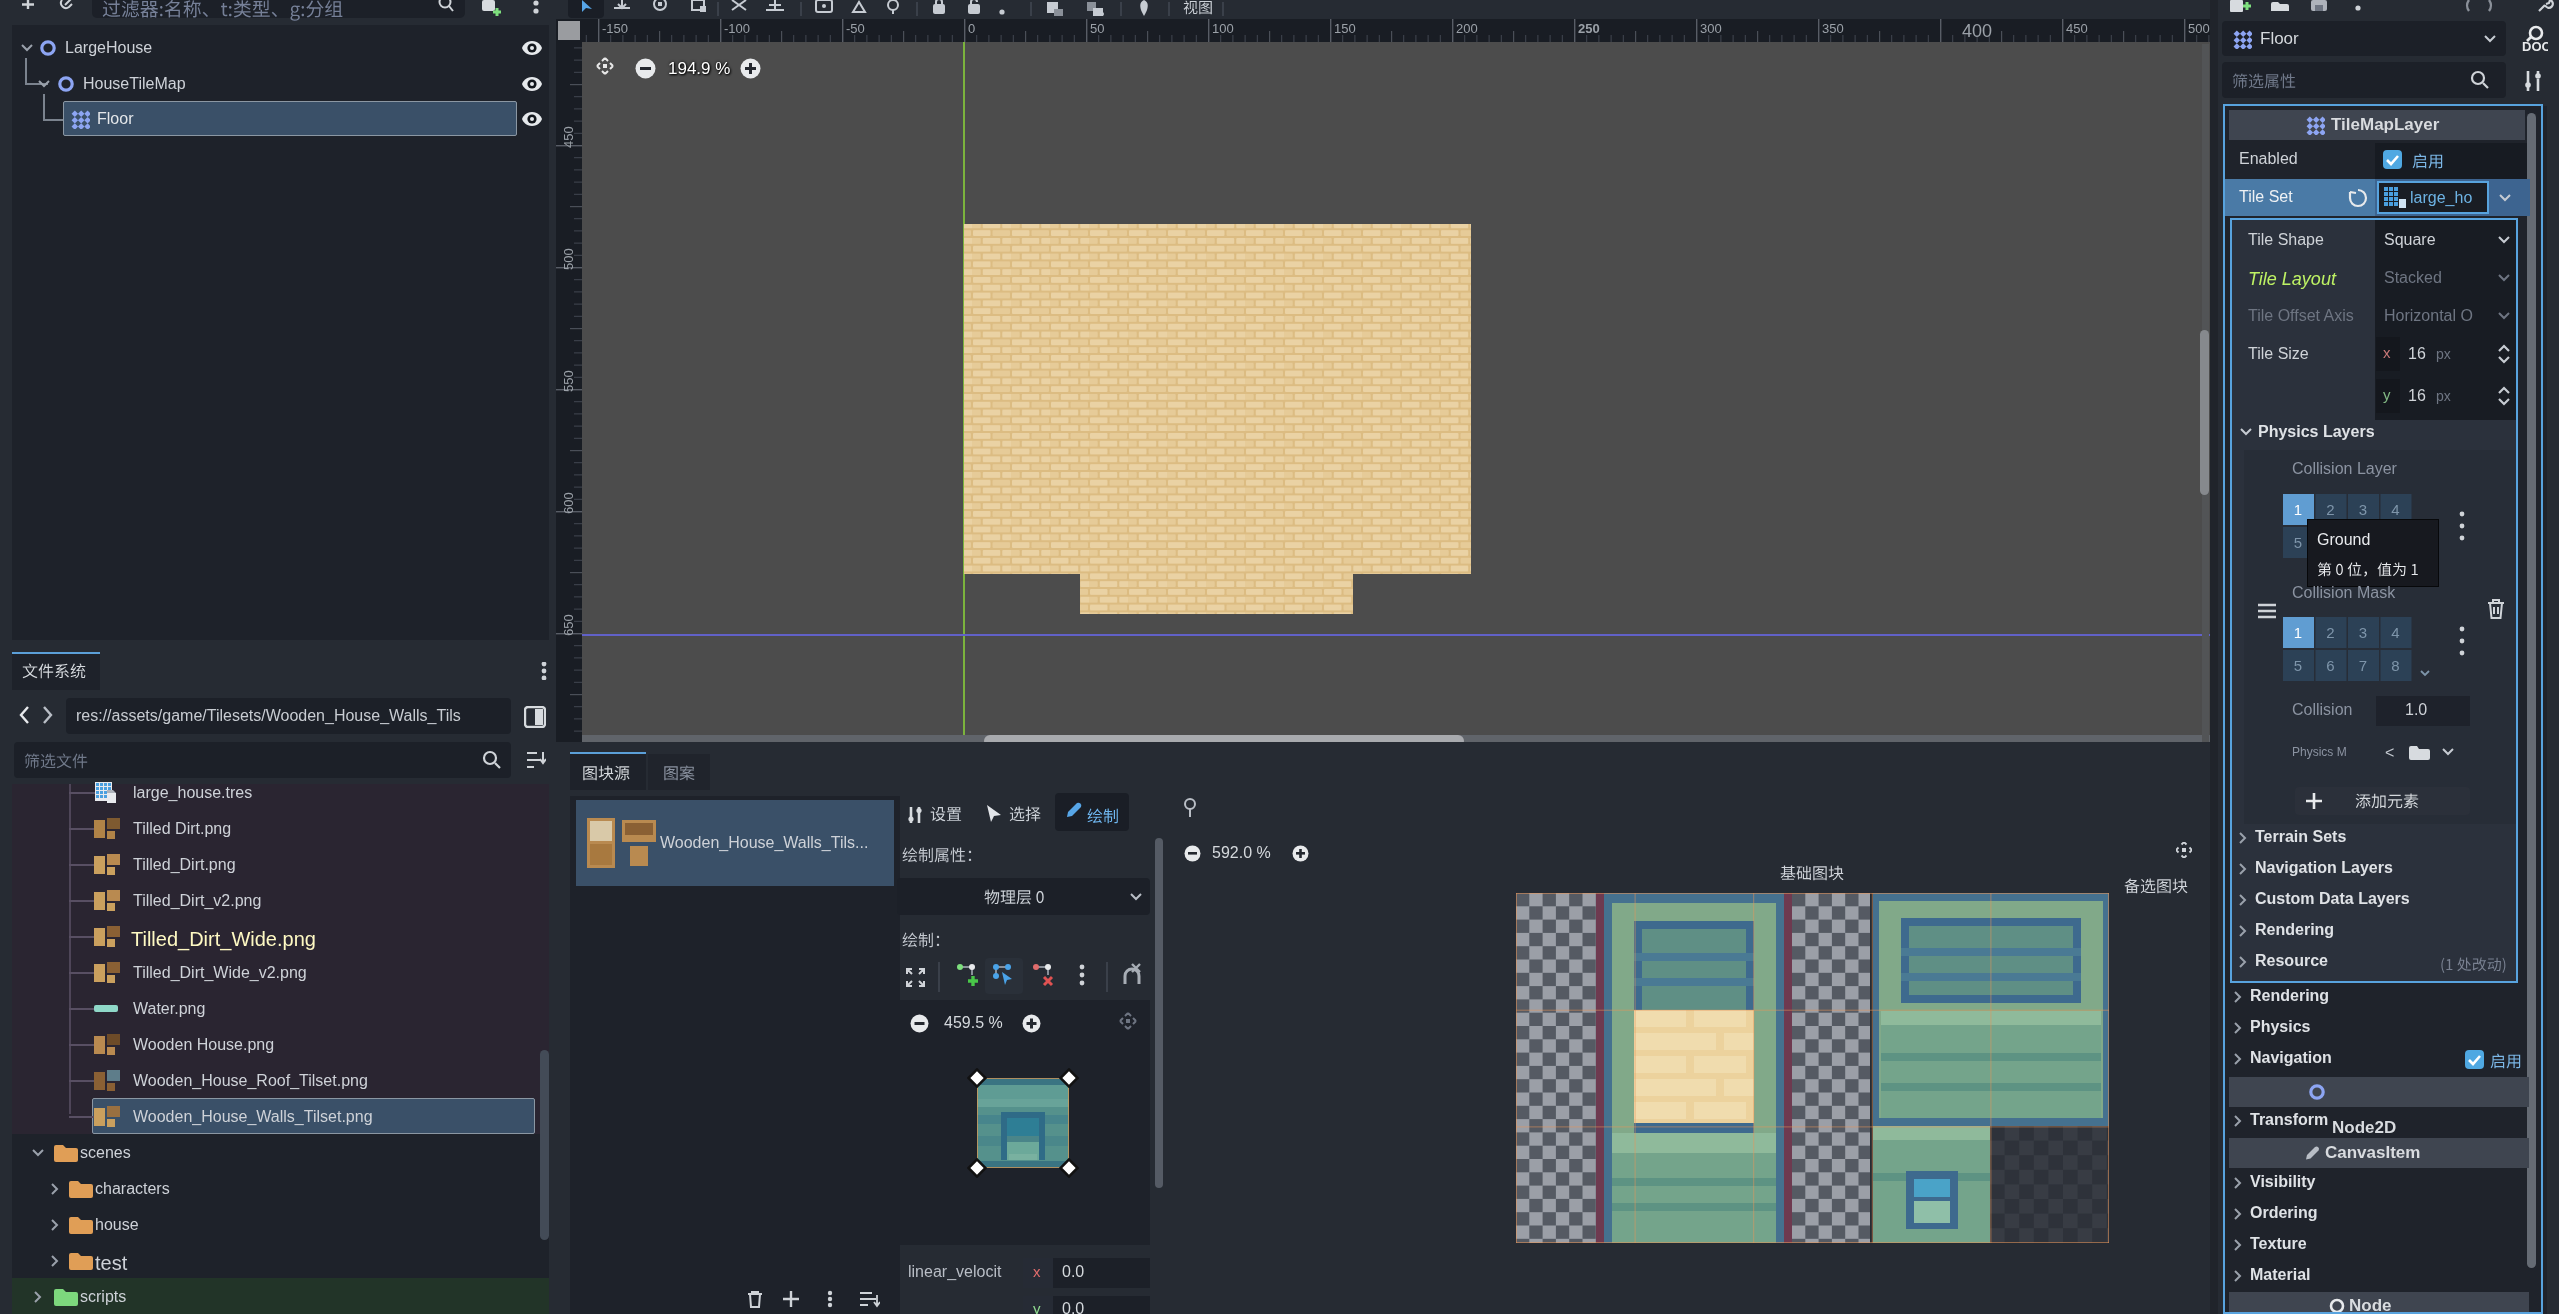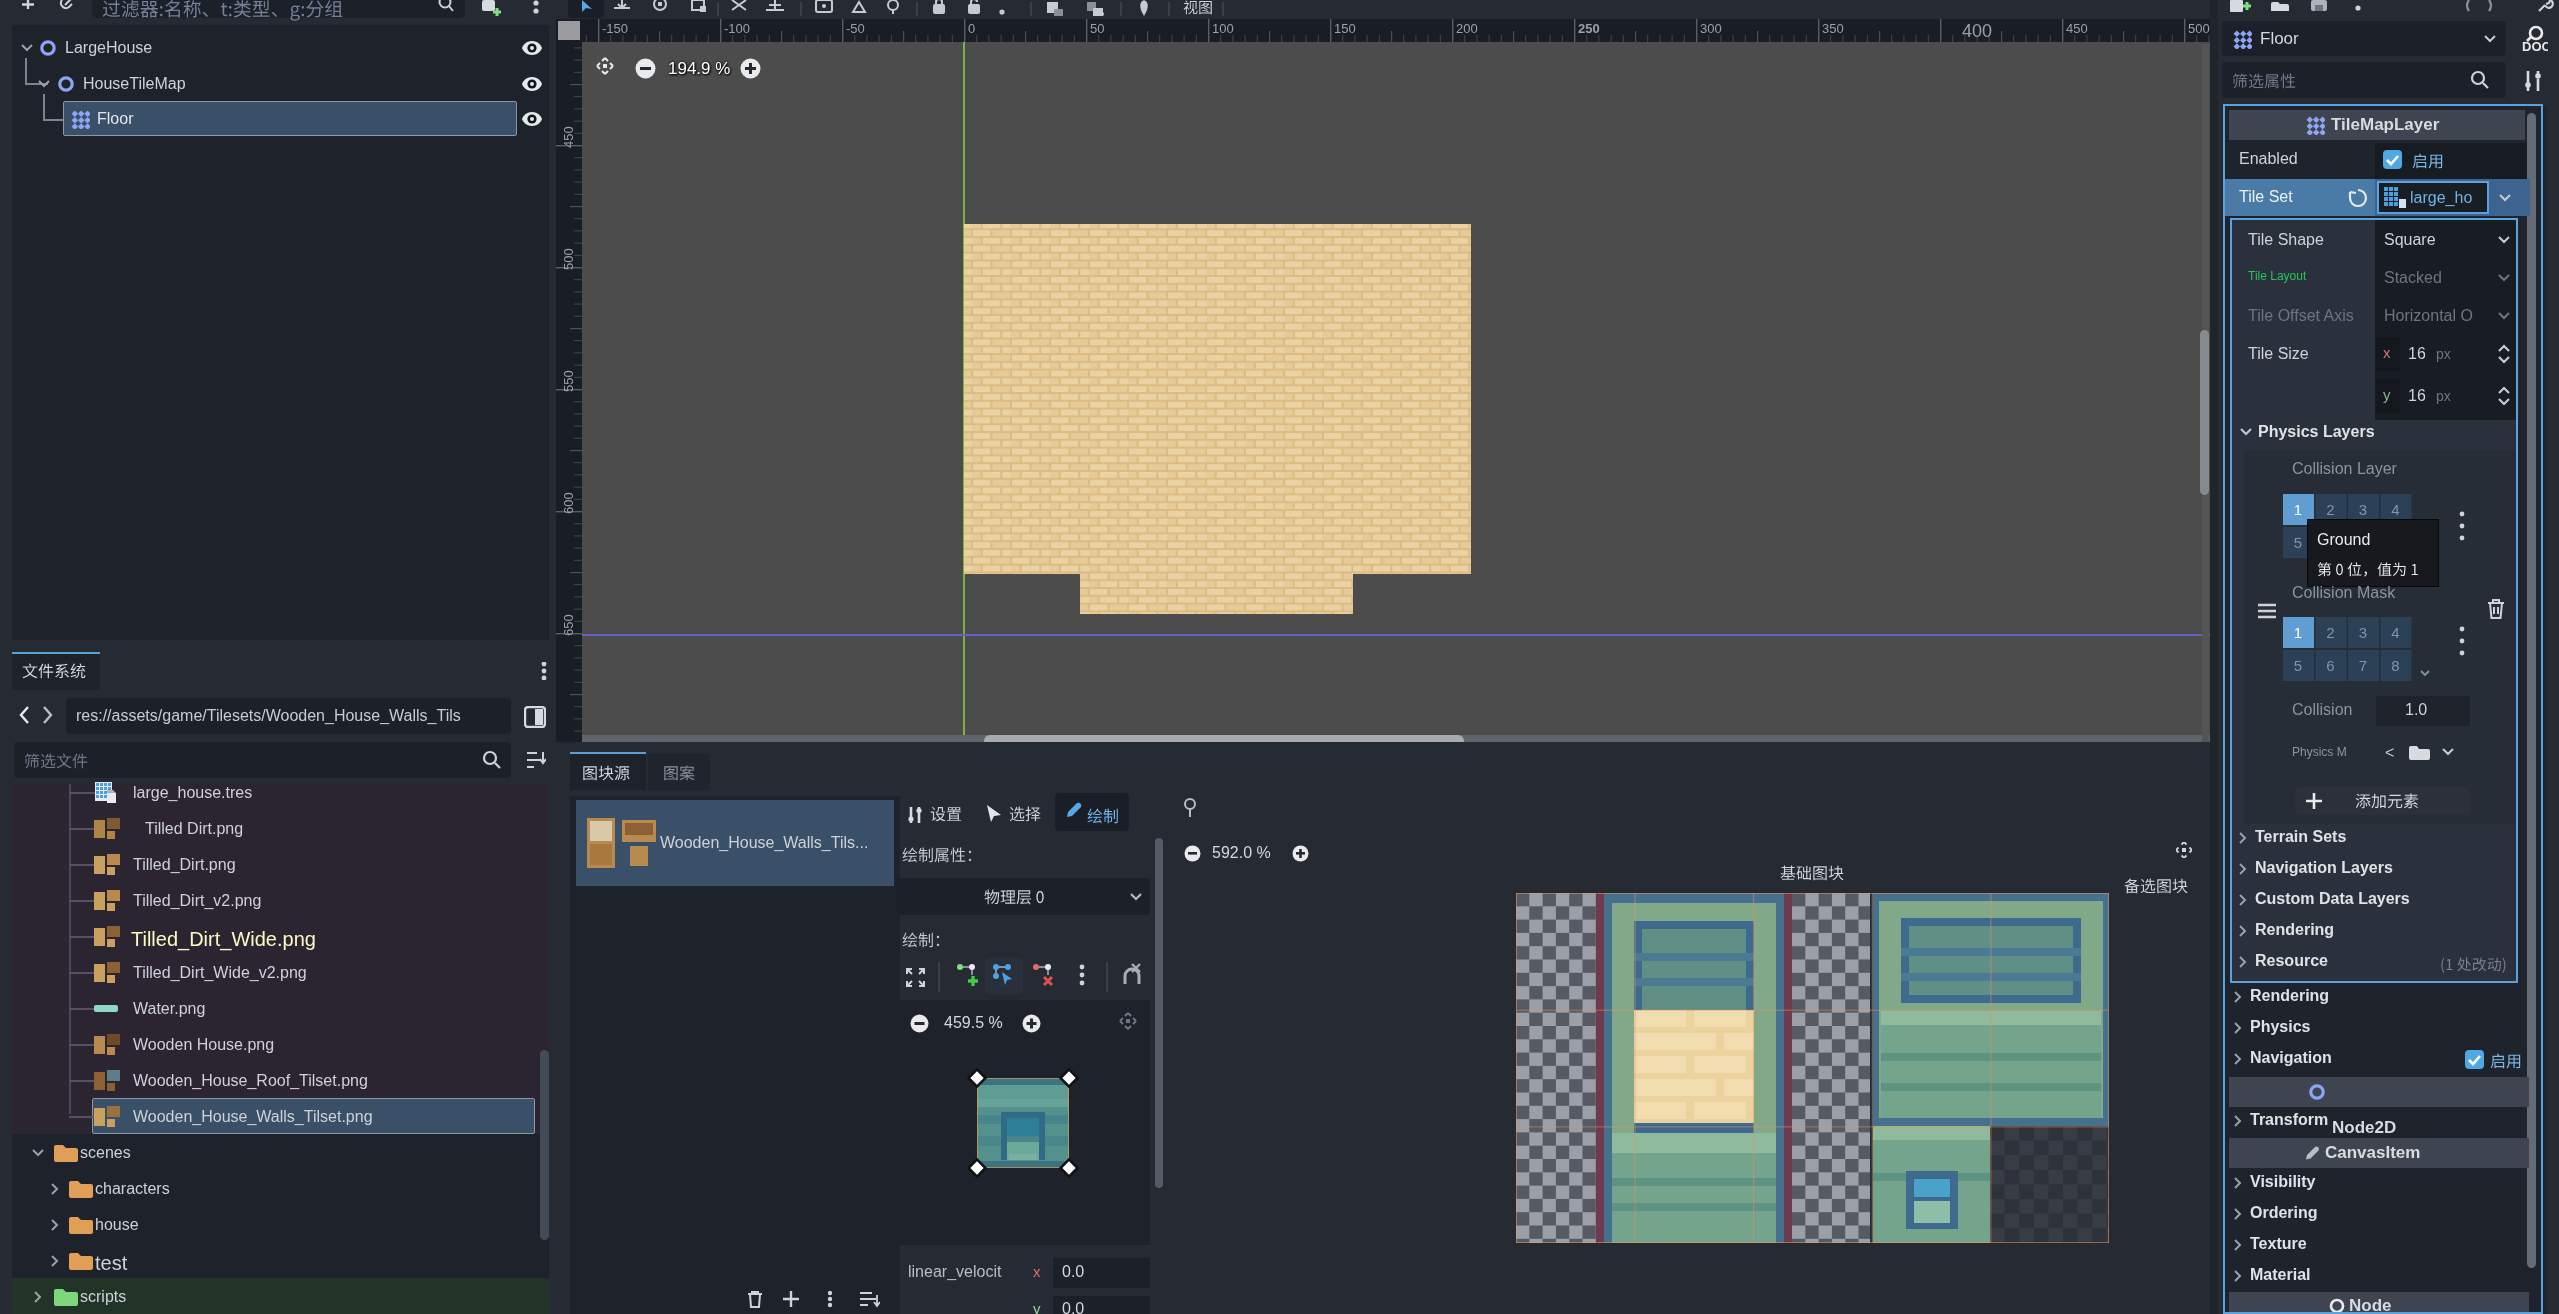--- a/index.html
+++ b/index.html
@@ -126,21 +126,21 @@
 <svg class="a" style="left:68px;top:784px;" width="4" height="330" viewBox="0 0 4 330">
     <path d="M2 0 v330" stroke="#584f63" stroke-width="1.6"></path>
   </svg>
 <svg class="a" style="left:69px;top:792px;" width="26" height="2" viewBox="0 0 26 2">
     <rect width="26" height="2" fill="#584f63"></rect>
   </svg>
 <div class="a" style="left:133px;top:784px;font-size:16px;color:#ced2d8;font-weight:400;white-space:nowrap;">large_house.tres</div>
 <svg class="a" style="left:69px;top:828px;" width="26" height="2" viewBox="0 0 26 2">
     <rect width="26" height="2" fill="#584f63"></rect>
   </svg>
-<div class="a" style="left:133px;top:820px;font-size:16px;color:#ced2d8;font-weight:400;white-space:nowrap;margin-left:12px;">Tilled Dirt.png</div>
+<div class="a" style="left:133px;top:820px;font-size:16px;color:#ced2d8;font-weight:400;white-space:nowrap;">Tilled Dirt.png</div>
 <svg class="a" style="left:69px;top:864px;" width="26" height="2" viewBox="0 0 26 2">
     <rect width="26" height="2" fill="#584f63"></rect>
   </svg>
 <div class="a" style="left:133px;top:856px;font-size:16px;color:#ced2d8;font-weight:400;white-space:nowrap;">Tilled_Dirt.png</div>
 <svg class="a" style="left:69px;top:900px;" width="26" height="2" viewBox="0 0 26 2">
     <rect width="26" height="2" fill="#584f63"></rect>
   </svg>
 <div class="a" style="left:133px;top:892px;font-size:16px;color:#ced2d8;font-weight:400;white-space:nowrap;">Tilled_Dirt_v2.png</div>
 <svg class="a" style="left:69px;top:936px;" width="26" height="2" viewBox="0 0 26 2">
     <rect width="26" height="2" fill="#584f63"></rect>
@@ -1205,21 +1205,21 @@
   </svg>
 <div class="a" style="left:2230px;top:218px;width:288px;height:765px;background:#2b313c;"></div>
 <div class="a" style="left:2375px;top:220px;width:143px;height:200px;background:#181c23;"></div>
 <div class="a" style="left:2244px;top:450px;width:274px;height:374px;background:#272d37;"></div>
 <div class="a" style="left:2230px;top:218px;width:288px;height:765px;border:2px solid #58a3de"></div>
 <div class="a" style="left:2248px;top:231px;font-size:16px;color:#cfd3d8;font-weight:400;white-space:nowrap;">Tile Shape</div>
 <div class="a" style="left:2384px;top:231px;font-size:16px;color:#cfd3d8;font-weight:400;white-space:nowrap;">Square</div>
 <svg class="a" style="left:2498px;top:236px;" width="12" height="8" viewBox="0 0 12 8">
     <path d="M1 1 l5 5 l5 -5" stroke="#c6cbd2" stroke-width="2" fill="none"></path>
   </svg>
-<div class="a" style="left:2248px;top:269px;font-size:12px;color:#22c55e;font-weight:400;white-space:nowrap;">Tile Layout</div>
+<div class="a" style="left:2248px;top:269px;font-size:18px;color:#bef264;font-weight:400;white-space:nowrap;font-style:italic;">Tile Layout</div>
 <div class="a" style="left:2384px;top:269px;font-size:16px;color:#6e7582;font-weight:400;white-space:nowrap;">Stacked</div>
 <svg class="a" style="left:2498px;top:274px;" width="12" height="8" viewBox="0 0 12 8">
     <path d="M1 1 l5 5 l5 -5" stroke="#6e7582" stroke-width="2" fill="none"></path>
   </svg>
 <div class="a" style="left:2248px;top:307px;font-size:16px;color:#6e7582;font-weight:400;white-space:nowrap;">Tile Offset Axis</div>
 <div class="a" style="left:2384px;top:307px;font-size:16px;color:#6e7582;font-weight:400;white-space:nowrap;">Horizontal O</div>
 <svg class="a" style="left:2498px;top:312px;" width="12" height="8" viewBox="0 0 12 8">
     <path d="M1 1 l5 5 l5 -5" stroke="#6e7582" stroke-width="2" fill="none"></path>
   </svg>
 <div class="a" style="left:2248px;top:345px;font-size:16px;color:#cfd3d8;font-weight:400;white-space:nowrap;">Tile Size</div>

